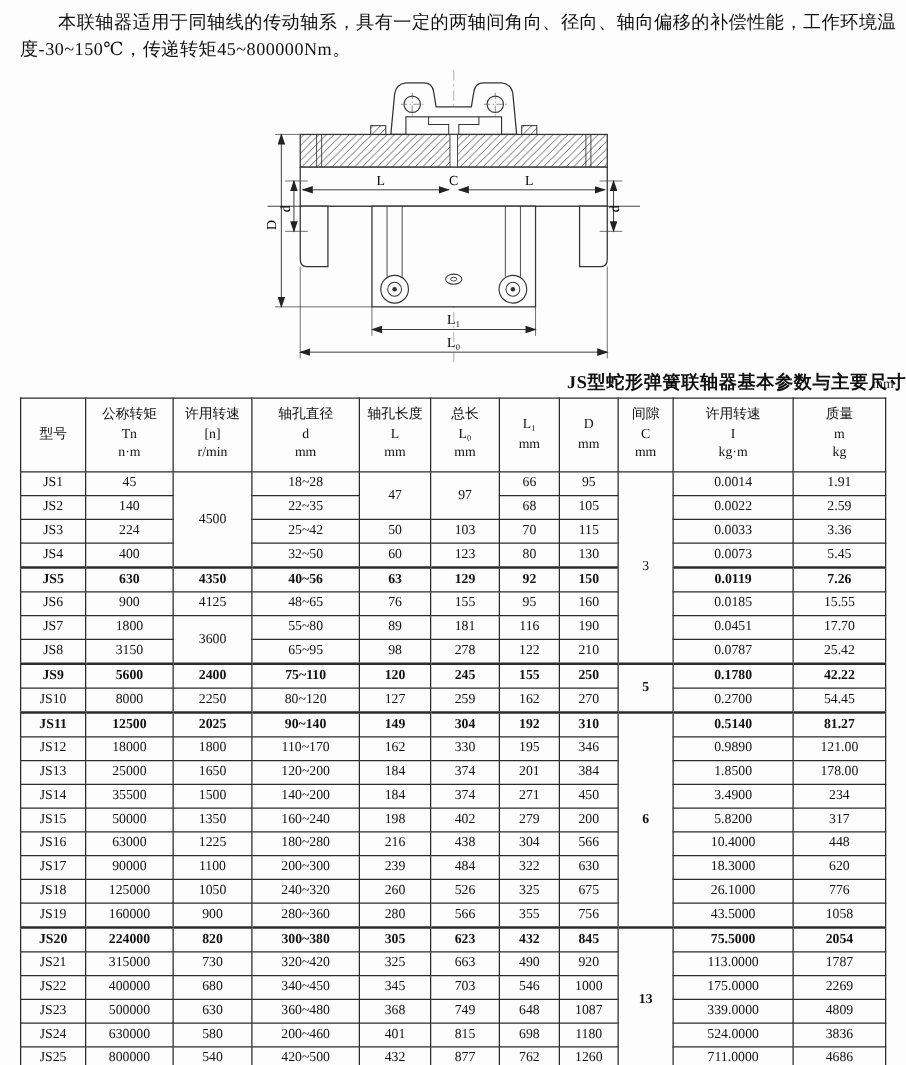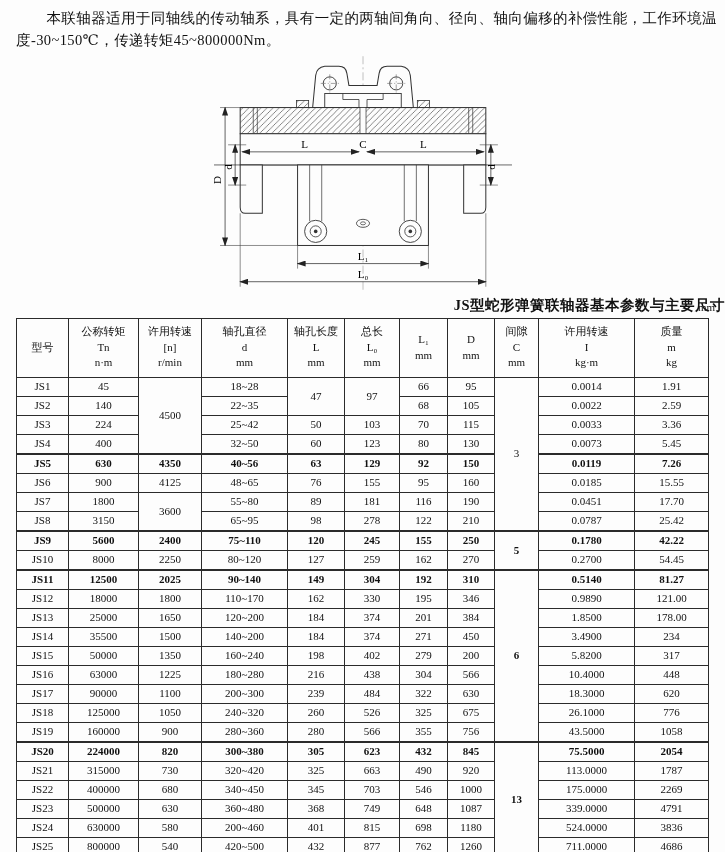--- a/index.html
+++ b/index.html
@@ -444,21 +444,21 @@
         <tr>
           <td>JS23</td>
           <td>500000</td>
           <td>630</td>
           <td>360~480</td>
           <td>368</td>
           <td>749</td>
           <td>648</td>
           <td>1087</td>
           <td>339.0000</td>
-          <td>4791</td>
+          <td>4809</td>
         </tr>
         <tr>
           <td>JS24</td>
           <td>630000</td>
           <td>580</td>
           <td>200~460</td>
           <td>401</td>
           <td>815</td>
           <td>698</td>
           <td>1180</td>

